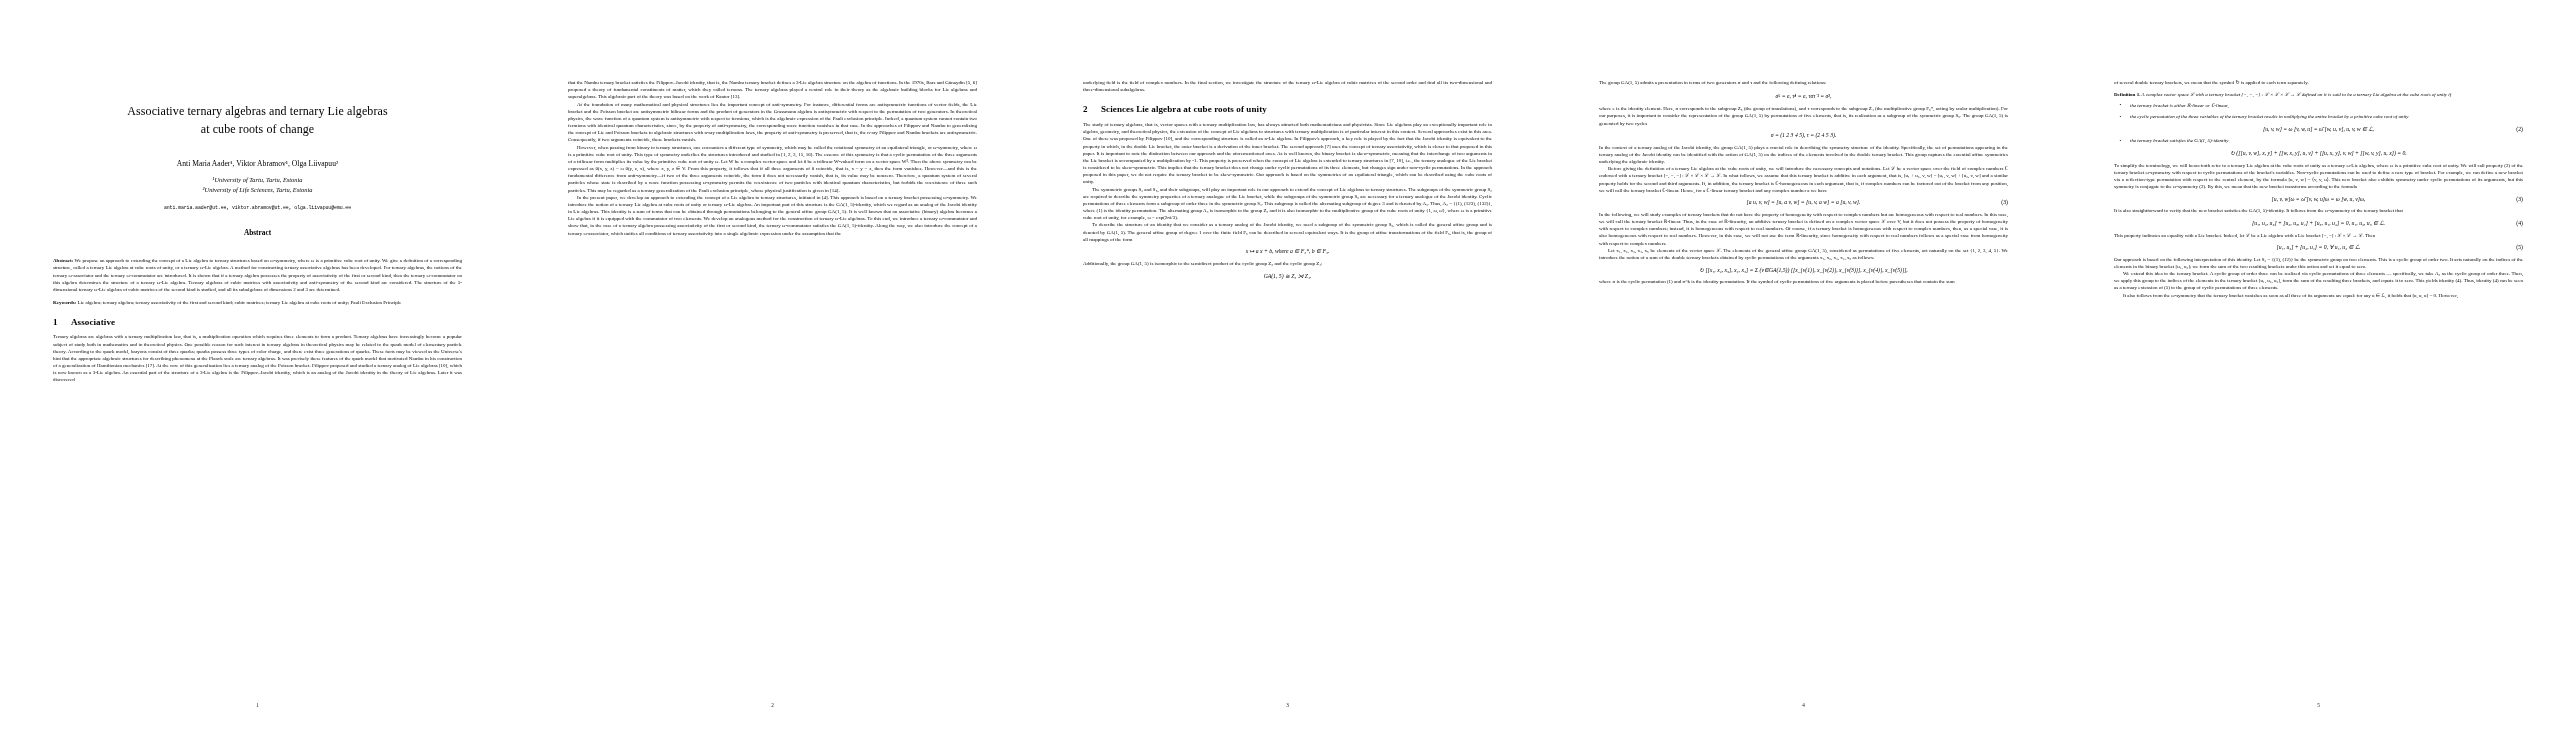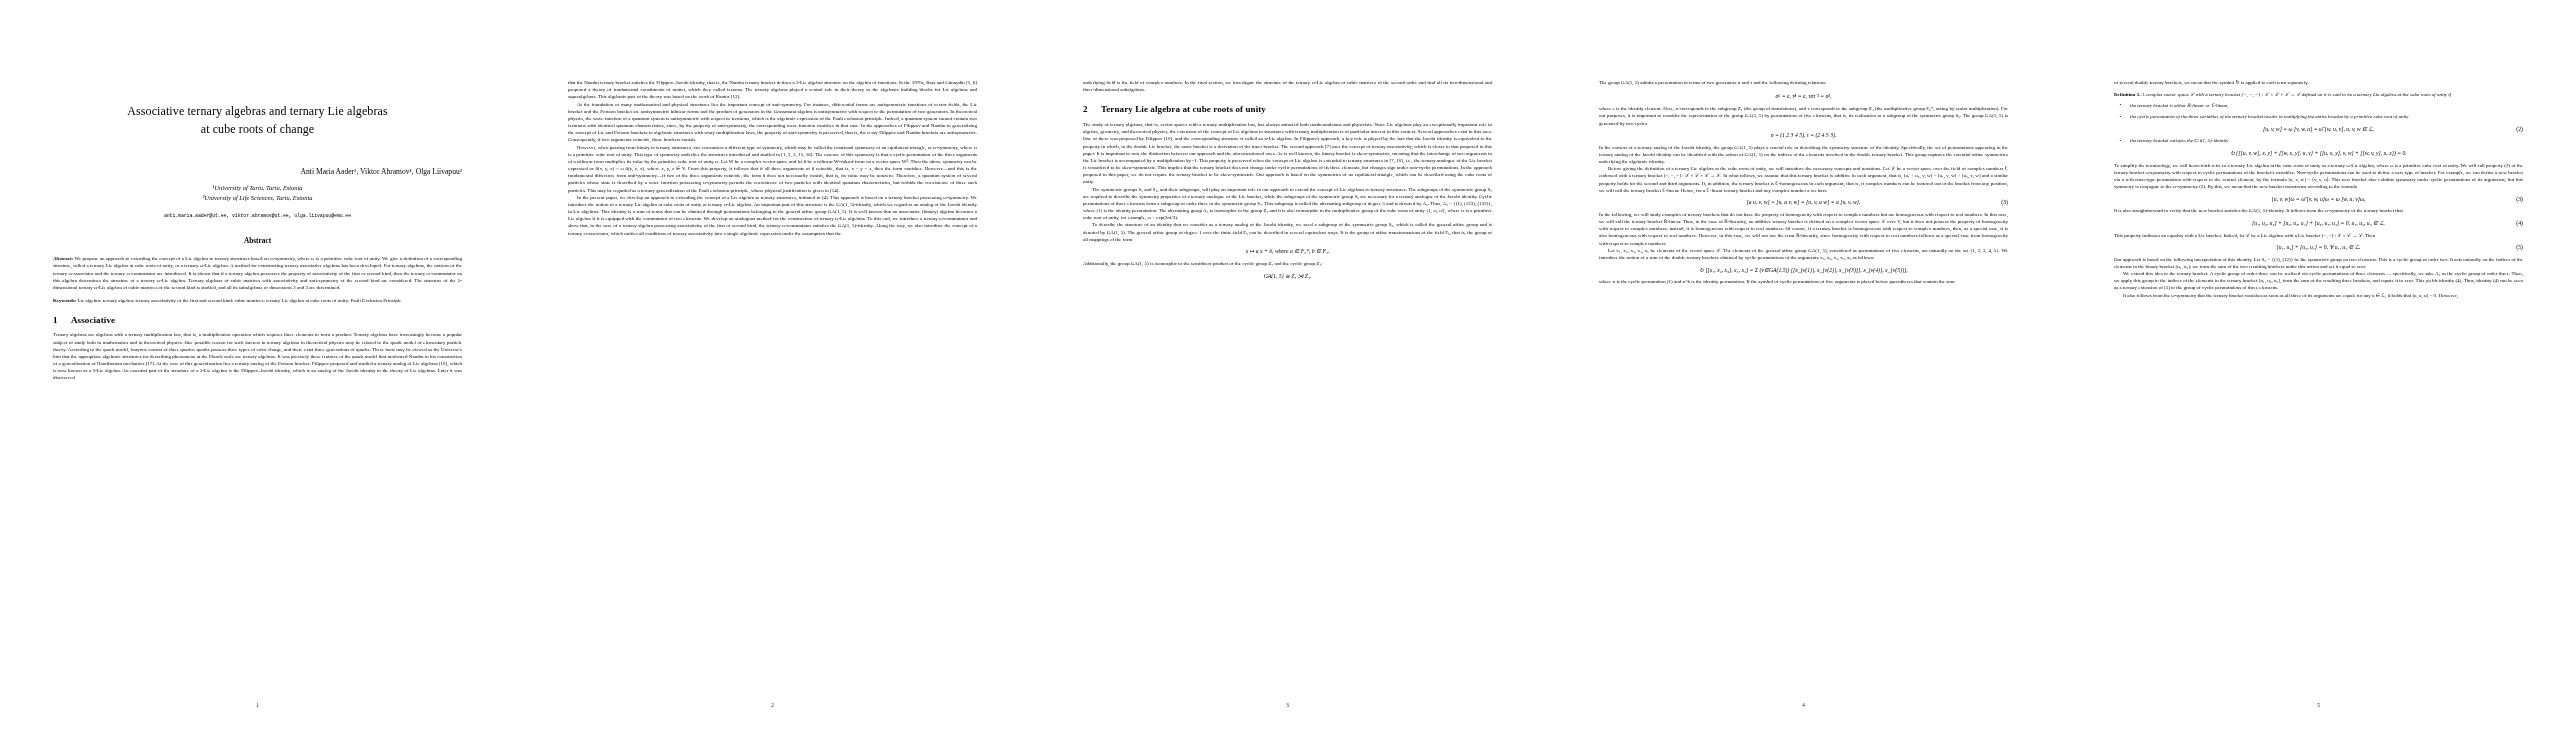--- a/index.html
+++ b/index.html
@@ -18,28 +18,28 @@
   .page{position:absolute;top:0;width:515px;height:729px;background:#fff;}
   .p1{left:0;}   .p2{left:515px;}  .p3{left:1030px;}
   .p4{left:1546px;} .p5{left:2061px;}
 
   .col{position:absolute;left:53px;right:53px;top:0;}
 
   .title{
     text-align:center;font-size:12px;line-height:1.5;
     margin-top:102px;letter-spacing:0.1px;font-weight:400;
   }
-  .authors{text-align:right;font-size:7.6px;margin-top:28px;line-height:1.5;}
+  .authors{text-align:center;font-size:7.6px;margin-top:20px;line-height:1.5;}
   .affil{text-align:center;font-size:6.4px;font-style:italic;margin-top:5.5px;line-height:1.42;}
   .emails{
     text-align:center;font-family:"Liberation Mono",monospace;
     font-size:4.9px;margin-top:11.5px;letter-spacing:-0.1px;
   }
 
-  .abs-head{text-align:center;font-size:7.3px;font-weight:bold;margin-top:18px;margin-bottom:10px;}
+  .abs-head{text-align:center;font-size:7.3px;font-weight:bold;margin-top:18px;margin-bottom:20px;}
 
   .body{
     font-size:5px;line-height:1.435;text-align:justify;
     text-justify:inter-word;hyphens:auto;letter-spacing:0px;
   }
   .body p{margin:0;text-indent:9px;}
   .body p.noind{text-indent:0;}
   .body p + p{margin-top:0;}
 
   .sec-h{font-size:9px;font-weight:bold;margin:11px 0 6.7px 0;letter-spacing:0.1px;}
@@ -126,21 +126,21 @@
     <div class="pnum">2</div>
   </div>
 
   <div class="page p3">
     <div class="col" style="top:79px">
       <div class="body">
         <p class="noind">underlying field is the field of complex numbers. In the final section, we investigate the structure of the ternary ω-Lie algebra of cubic matrices of the second order and find all its two-dimensional and three-dimensional subalgebras.</p>
       </div>
 
       <div class="sec-h">
-        <span class="num">2</span><span>Ternary Lie algebra at cube roots of unity</span>
+        <span class="num">2</span><span>Sciences Lie algebra at cube roots of unity</span>
       </div>
 
       <div class="body">
         <p class="noind">The study of ternary algebras, that is, vector spaces with a ternary multiplication law, has always attracted both mathematicians and physicists. Since Lie algebras play an exceptionally important role in algebra, geometry, and theoretical physics, the extension of the concept of Lie algebras to structures with ternary multiplication is of particular interest in this context. Several approaches exist in this area. One of these was proposed by Filippov [10], and the corresponding structure is called an n-Lie algebra. In Filippov's approach, a key role is played by the fact that the Jacobi identity is equivalent to the property in which, in the double Lie bracket, the outer bracket is a derivation of the inner bracket. The second approach [7] uses the concept of ternary associativity, which is closer to that proposed in this paper. It is important to note the distinction between our approach and the aforementioned ones. As is well known, the binary bracket is skew-symmetric, meaning that the interchange of two arguments in the Lie bracket is accompanied by a multiplication by -1. This property is preserved when the concept of Lie algebra is extended to ternary structures in [7, 10], i.e., the ternary analogue of the Lie bracket is considered to be skew-symmetric. This implies that the ternary bracket does not change under cyclic permutations of its three elements, but changes sign under non-cyclic permutations. In the approach proposed in this paper, we do not require the ternary bracket to be skew-symmetric. Our approach is based on the symmetries of an equilateral triangle, which can be described using the cube roots of unity.</p>
         <p>The symmetric groups S₃ and S₅, and their subgroups, will play an important role in our approach to extend the concept of Lie algebras to ternary structures. The subgroups of the symmetric group S₃ are required to describe the symmetry properties of a ternary analogue of the Lie bracket, while the subgroups of the symmetric group S₅ are necessary for a ternary analogue of the Jacobi identity. Cyclic permutations of three elements form a subgroup of order three in the symmetric group S₃. This subgroup is called the alternating subgroup of degree 3 and is denoted by A₃. Thus, A₃ = {(1), (123), (132)}, where (1) is the identity permutation. The alternating group A₃ is isomorphic to the group Z₃ and it is also isomorphic to the multiplicative group of the cube roots of unity {1, ω, ω̄}, where ω is a primitive cube root of unity, for example, ω = exp(2πi/3).</p>
         <p>To describe the structure of an identity that we consider as a ternary analog of the Jacobi identity, we need a subgroup of the symmetric group S₅, which is called the general affine group and is denoted by GA(1, 5). The general affine group of degree 1 over the finite field F₅ can be described in several equivalent ways. It is the group of affine transformations of the field F₅, that is, the group of all mappings of the form</p>
       </div>
 
       <div class="eq">x ↦ a x + b,    where a ∈ F₅*, b ∈ F₅.</div>
 

